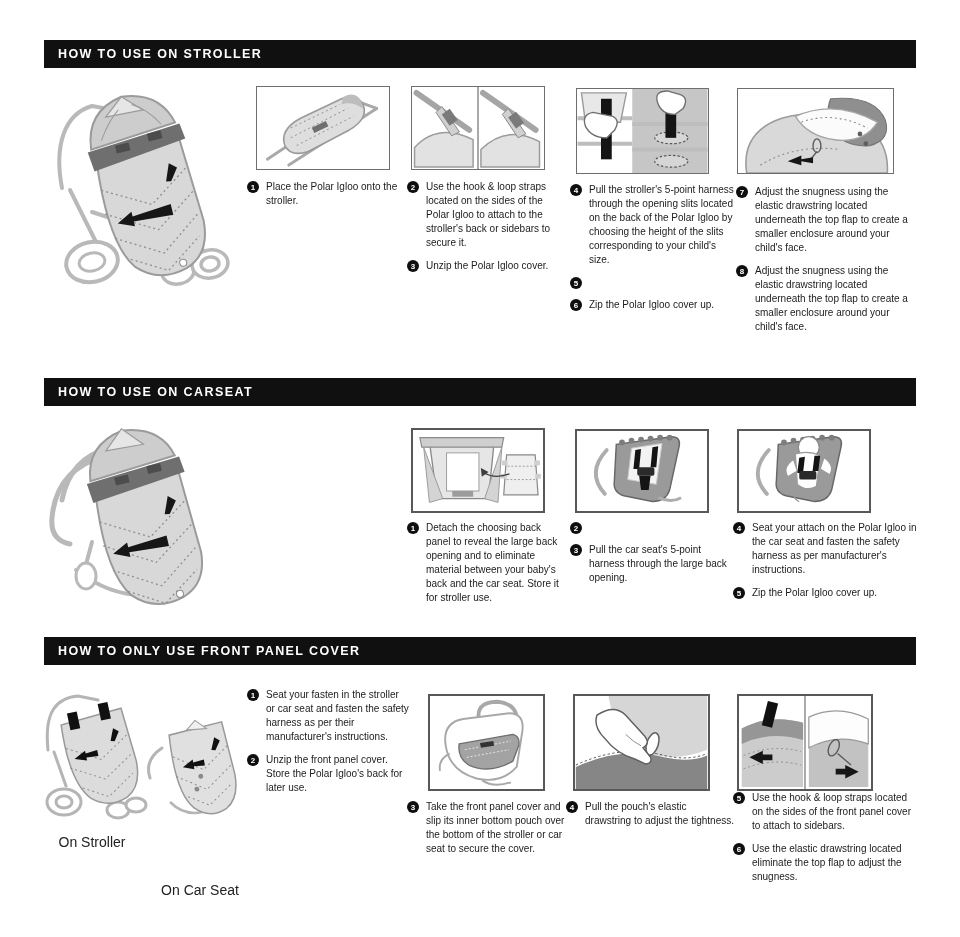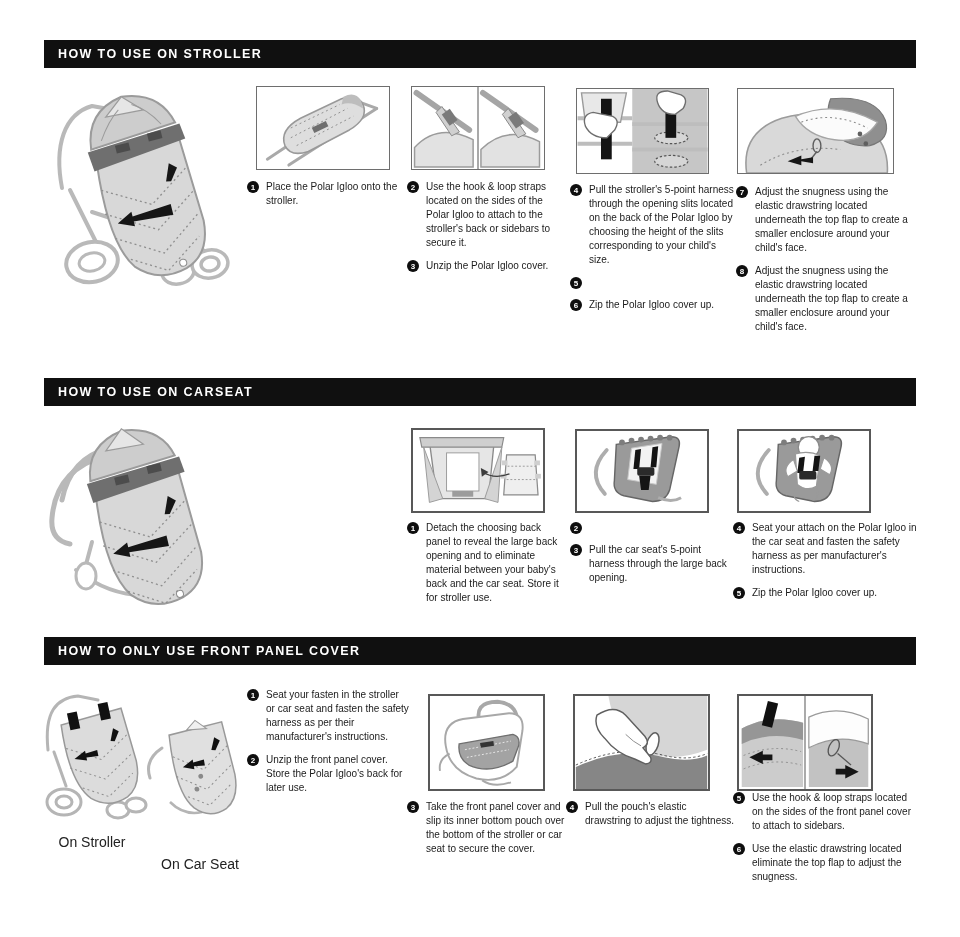--- a/index.html
+++ b/index.html
@@ -365,21 +365,21 @@
         <path d="M160 44 L170 36 L180 46 Z" fill="#f0f0f0" stroke="#999" stroke-width="1"></path>
         <path d="M150 80 L161 74 L161 77 L172 76 L172 82 L161 81 L161 84 Z" fill="#111"></path>
         <path d="M186 56 L181 68 L185 69 L191 60 Z" fill="#111"></path>
         <circle cx="166" cy="92" r="2.4" fill="#8a8a8a"></circle>
         <circle cx="160" cy="104" r="2.4" fill="#8a8a8a"></circle>
       </g>
     </svg>
   </div>
 
   <div class="caption" style="left:40px;top:834px">On Stroller</div>
-  <div class="caption" style="left:148px;top:856px">On Car Seat</div>
+  <div class="caption" style="left:148px;top:882px">On Car Seat</div>
 
   <div class="steps" style="left:247px;top:688px;width:162px">
     <div class="step">
       <span class="num">1</span>
       <span class="txt">Seat your fasten in the stroller or car seat and fasten the safety harness as per their manufacturer's instructions.</span>
     </div>
     <div class="step">
       <span class="num">2</span>
       <span class="txt">Unzip the front panel cover. Store the Polar Igloo's back for later use.</span>
     </div>

